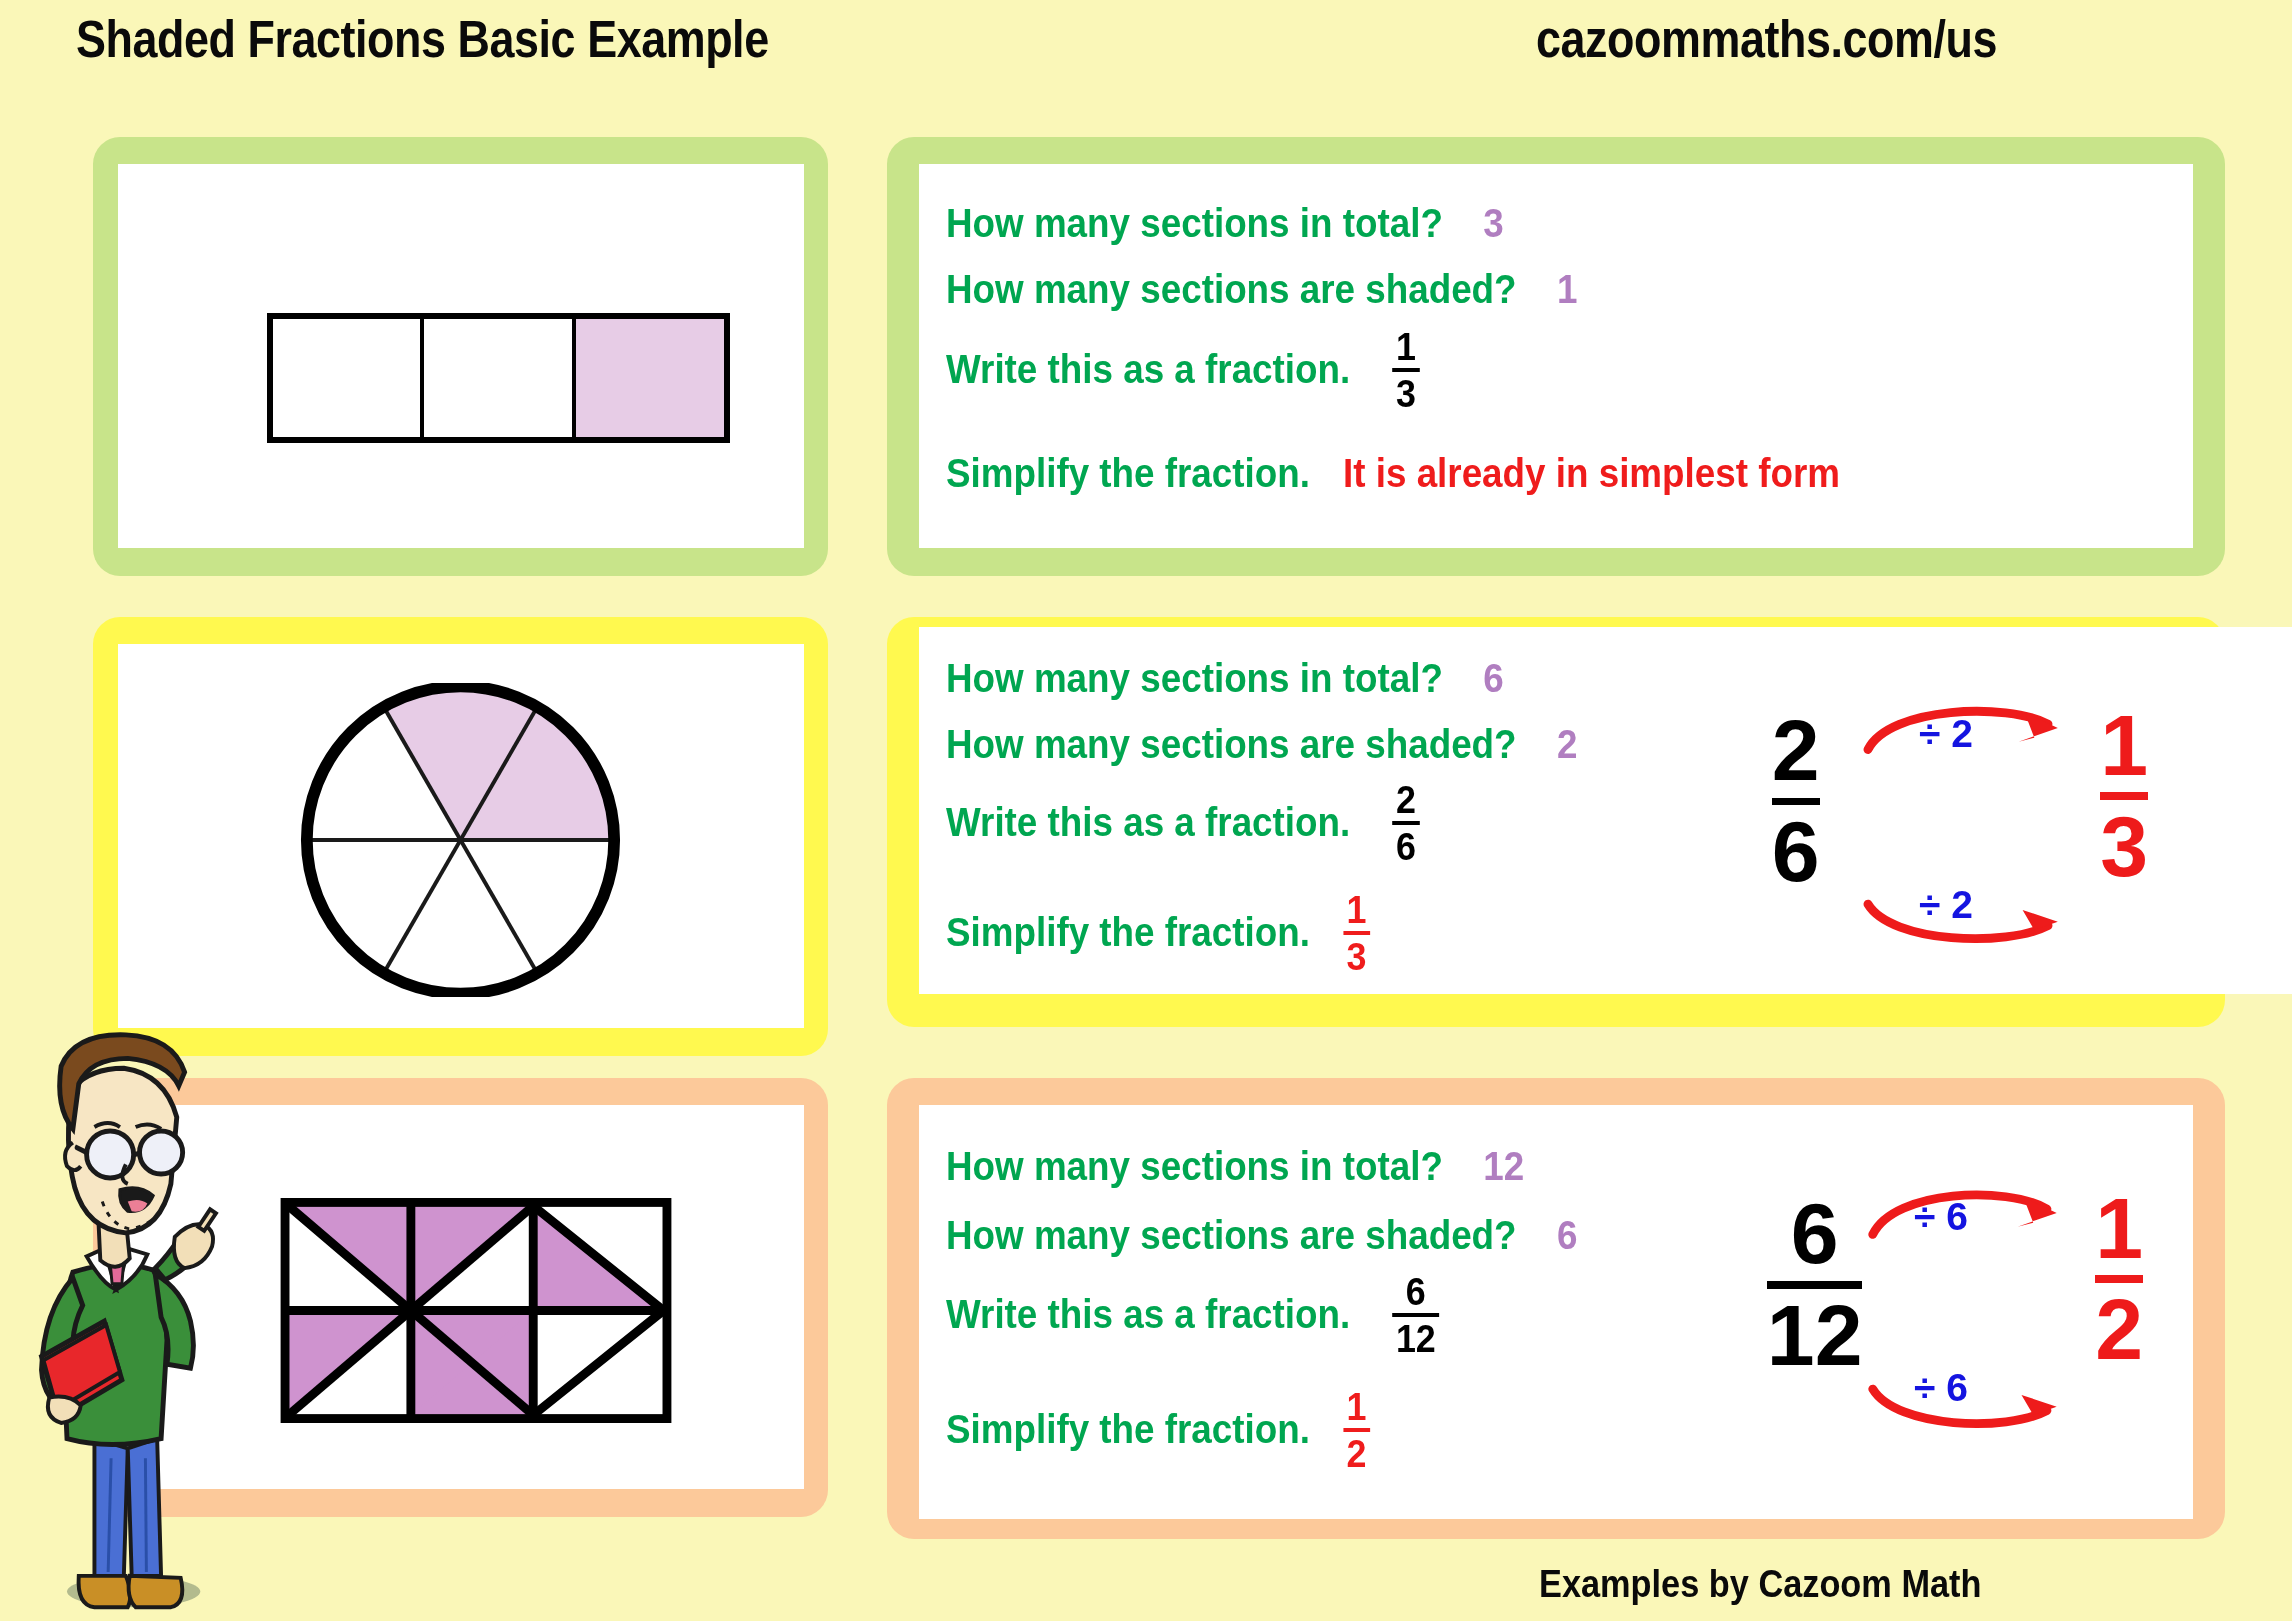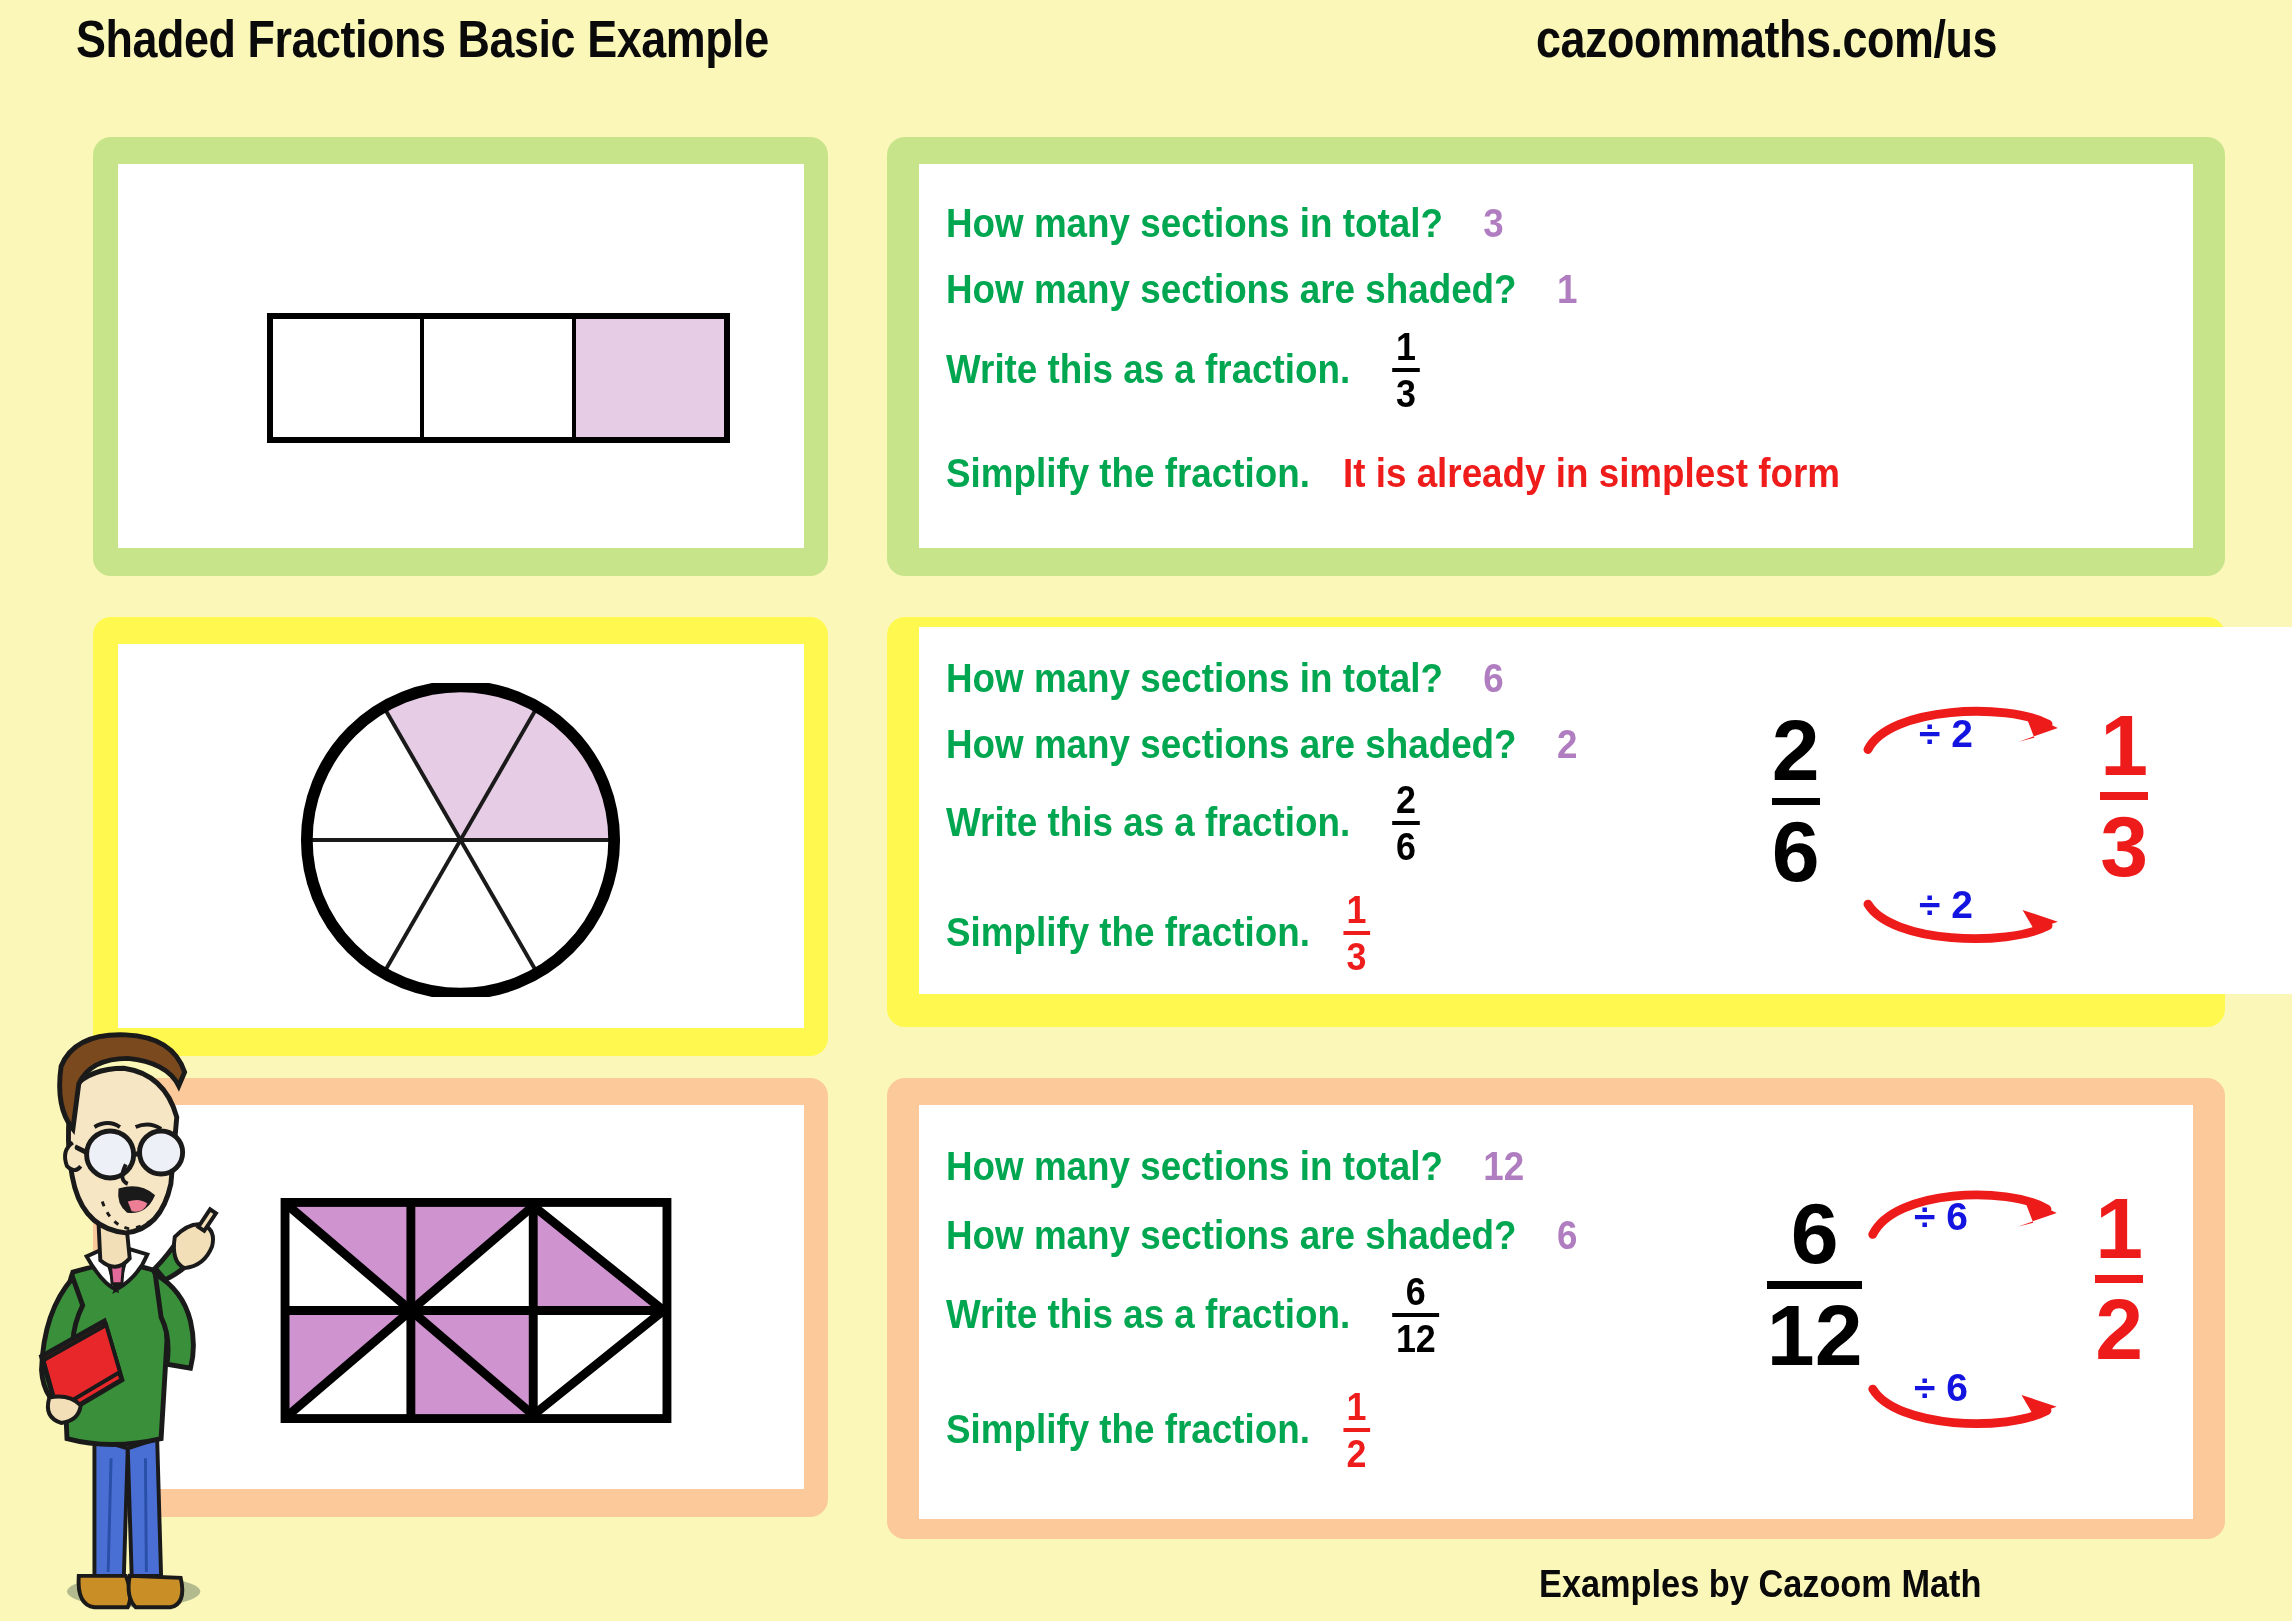--- a/index.html
+++ b/index.html
@@ -54,21 +54,21 @@
     font-weight: bold;
     color: #0a0a0a;
     transform: scaleX(0.88);
     transform-origin: left center;
     white-space: nowrap;
   }
 
   
   .card {
     position: absolute;
-    border-radius: 18px;
+    border-radius: 27px;
     box-sizing: border-box;
   }
   .card-inner {
     position: absolute;
     background: #ffffff;
     box-sizing: border-box;
   }
 
   
   .row1-shape-card { left: 93px;  top: 137px;  width: 735px;  height: 439px; background: #c8e48a; }

